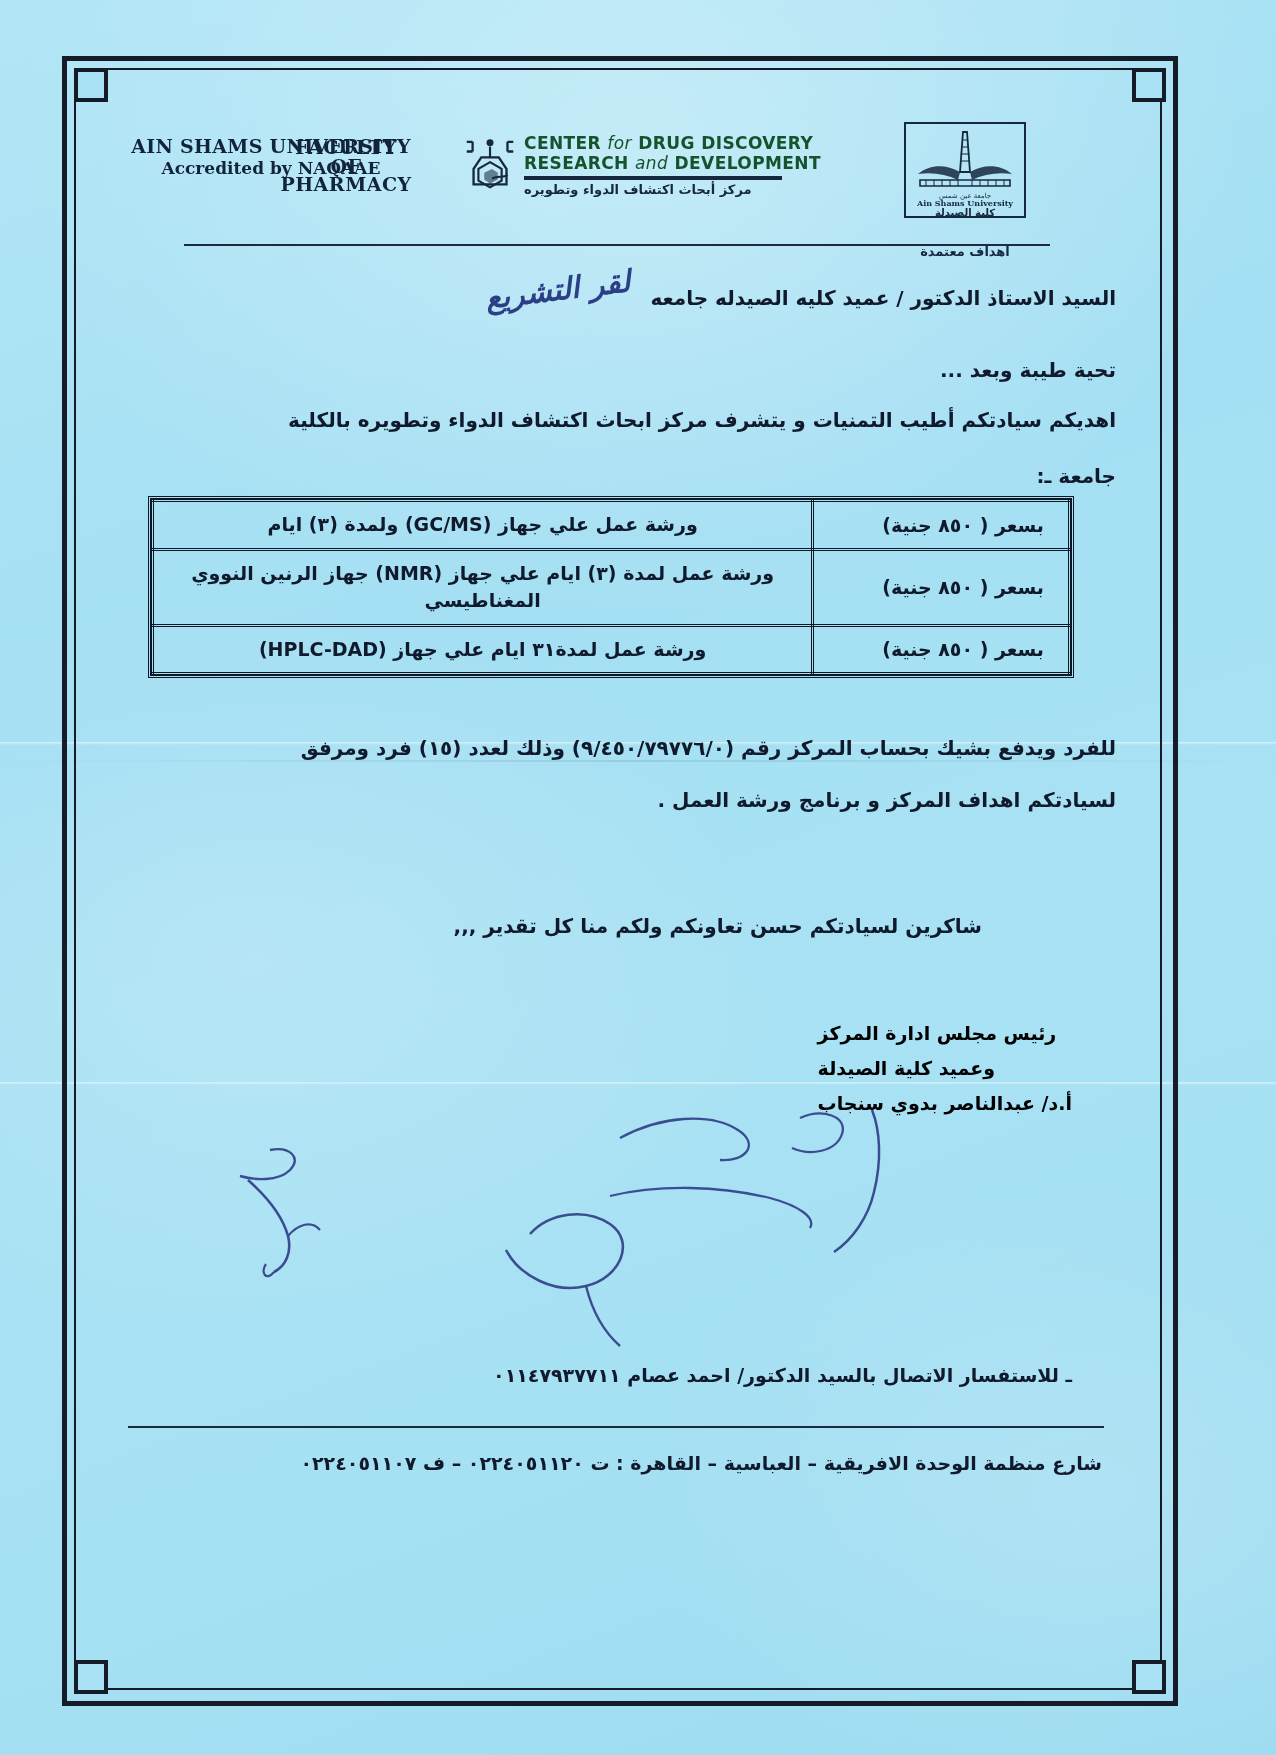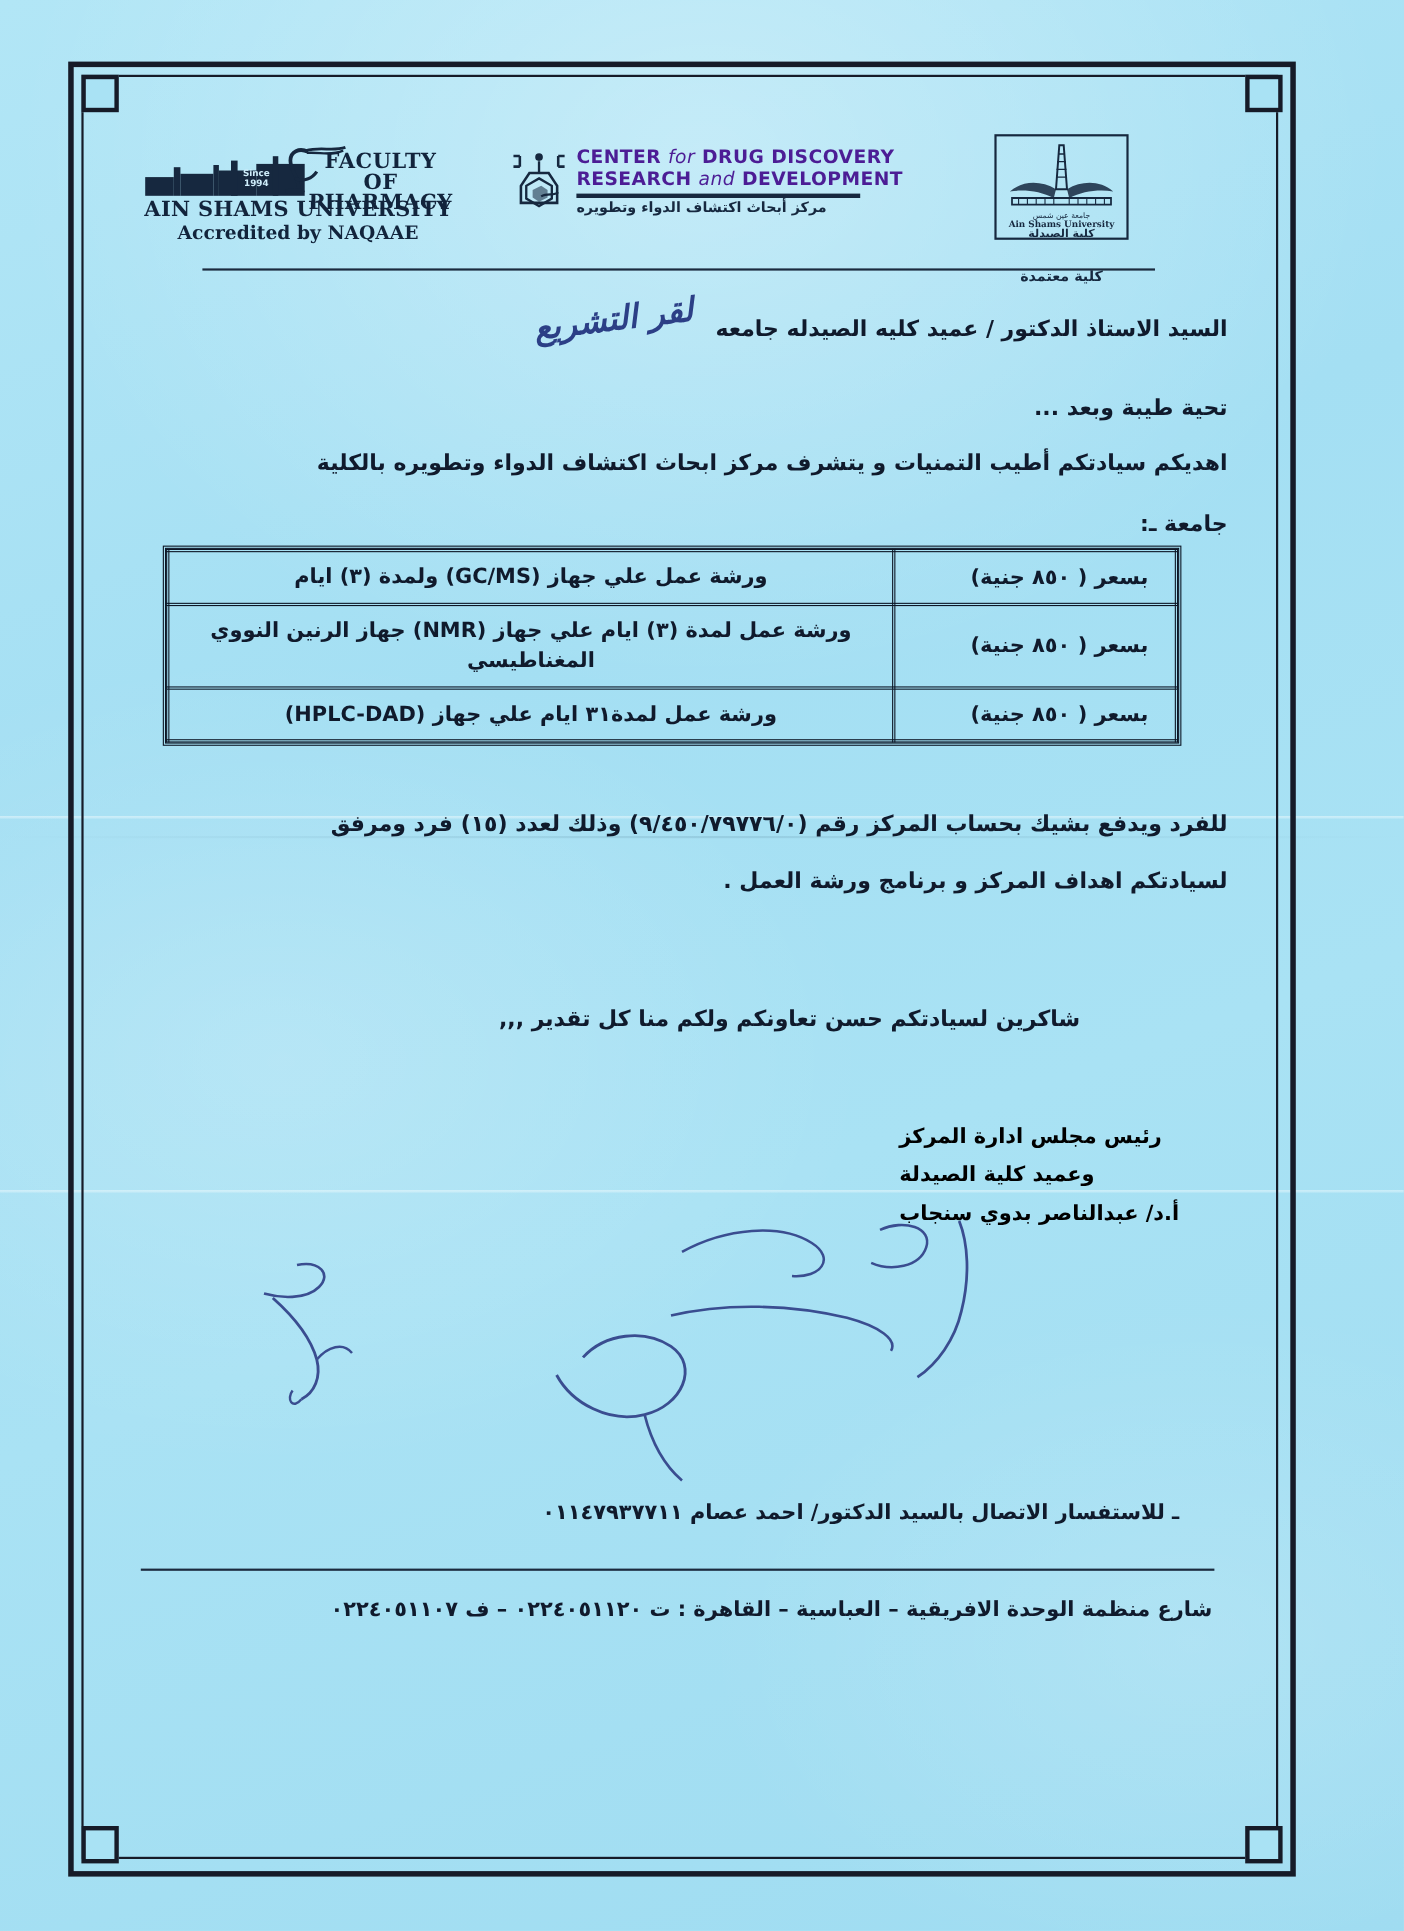--- a/index.html
+++ b/index.html
@@ -56,21 +56,21 @@
                   font-family:"DejaVu Serif",serif;margin-top:1px;}
   #logo-left .acc{font-size:17px;font-weight:bold;font-family:"DejaVu Serif",serif;
                   font-style:normal;margin-top:1px;}
   .since{position:absolute;left:86px;bottom:7px;font-size:8px;font-weight:bold;
          color:#cfeefb;line-height:1.05;text-align:center;width:34px;}
 
   
   #logo-center{position:absolute;left:362px;top:14px;width:330px;height:92px;direction:ltr;}
   #logo-center .mark{position:absolute;left:0;top:8px;width:58px;height:62px;}
   #logo-center .ctxt{position:absolute;left:62px;top:6px;width:268px;text-align:left;}
-  #logo-center .l1,#logo-center .l2{font-size:17px;font-weight:bold;color:#4c1d95;
+  #logo-center .l1,#logo-center .l2{font-size:17px;font-weight:bold;color:#14532d;
         letter-spacing:.4px;line-height:1.15;white-space:nowrap;}
   #logo-center .it{font-style:italic;font-weight:normal;}
   #logo-center .rule{height:4px;background:#16283f;margin:3px 0 2px 0;width:258px;}
   #logo-center .ar{direction:rtl;font-size:13px;color:#16283f;font-weight:bold;
         letter-spacing:0;white-space:nowrap;}
 
   
   #logo-right{position:absolute;left:800px;top:8px;width:130px;height:128px;text-align:center;}
   #seal-box{width:118px;height:92px;border:2px solid #16283f;margin:0 auto;position:relative;
             overflow:hidden;}
@@ -134,41 +134,20 @@
 <div class="corner tl"></div>
 <div class="corner tr"></div>
 <div class="corner bl"></div>
 <div class="corner br"></div>
 
 <div id="content">
 
   <div id="header-row">
 
     <div id="logo-left">
-      <div class="skyline">
-        <div class="bld" style="left:2px;  width:26px; height:17px;"></div>
-        <div class="bld" style="left:28px; width:6px;  height:26px;"></div>
-        <div class="bld" style="left:34px; width:30px; height:20px;"></div>
-        <div class="bld" style="left:64px; width:5px;  height:28px;"></div>
-        <div class="bld" style="left:69px; width:34px; height:23px;"></div>
-        <div class="bld" style="left:80px; width:6px;  height:32px;"></div>
-        <div class="bld" style="left:103px;width:44px; height:29px;"></div>
-        <div class="bld" style="left:118px;width:5px;  height:36px;"></div>
-        <svg width="60" height="44" style="position:absolute;left:128px;bottom:2px;">
-          <path d="M14 42 C14 28 6 24 6 14 C6 6 14 2 22 6" stroke="#16283f" stroke-width="3.4" fill="none"></path>
-          <path d="M20 5 C34 1 44 6 56 2" stroke="#16283f" stroke-width="2.6" fill="none"></path>
-          <path d="M21 7 C33 6 42 10 54 5" stroke="#16283f" stroke-width="2.2" fill="none"></path>
-          <path d="M10 30 C18 34 26 30 30 24" stroke="#16283f" stroke-width="3" fill="none"></path>
-          <ellipse cx="10" cy="42" rx="9" ry="3" fill="#16283f"></ellipse>
-        </svg>
-        <div class="since">
-          <span>Since</span><br>
-          <span>1994</span>
-        </div>
-      </div>
       <div class="ftxt">
         <div class="f1">FACULTY OF</div>
         <div class="f2">PHARMACY</div>
       </div>
       <div class="uni">AIN SHAMS UNIVERSITY</div>
       <div class="acc">Accredited by NAQAAE</div>
     </div>
 
     <div id="logo-center">
       <svg class="mark" viewBox="0 0 58 64">
@@ -205,21 +184,21 @@
           <path d="M54 48 C40 40 24 40 12 50 C26 48 40 50 52 56 Z" fill="#16283f" opacity=".85"></path>
           <path d="M64 48 C78 40 94 40 106 50 C92 48 78 50 66 56 Z" fill="#16283f" opacity=".85"></path>
           <path d="M14 56 L104 56 L104 62 L14 62 Z" stroke="#16283f" stroke-width="1.6" fill="none"></path>
           <path d="M20 56 L20 62 M28 56 L28 62 M36 56 L36 62 M44 56 L44 62 M52 56 L52 62
                    M66 56 L66 62 M74 56 L74 62 M82 56 L82 62 M90 56 L90 62 M98 56 L98 62" stroke="#16283f" stroke-width="1"></path>
         </svg>
         <div class="arline">جامعة عين شمس</div>
         <div class="enline">Ain Shams University</div>
         <div class="fac">كلية الصيدلة</div>
       </div>
-      <div class="accredited">كلية معتمدة</div>
+      <div class="accredited">اهداف معتمدة</div>
     </div>
   </div>
 
   <div id="header-rule"></div>
 
   <div class="ar-line" id="l-addressee">السيد الاستاذ الدكتور / عميد كليه الصيدله جامعه</div>
   <div class="ar-line" id="l-greeting">تحية طيبة وبعد ...</div>
   <div class="ar-line" id="l-intro">اهديكم سيادتكم أطيب التمنيات و يتشرف مركز ابحاث اكتشاف الدواء وتطويره بالكلية</div>
   <div class="ar-line" id="l-holds">جامعة ـ:</div>
 

